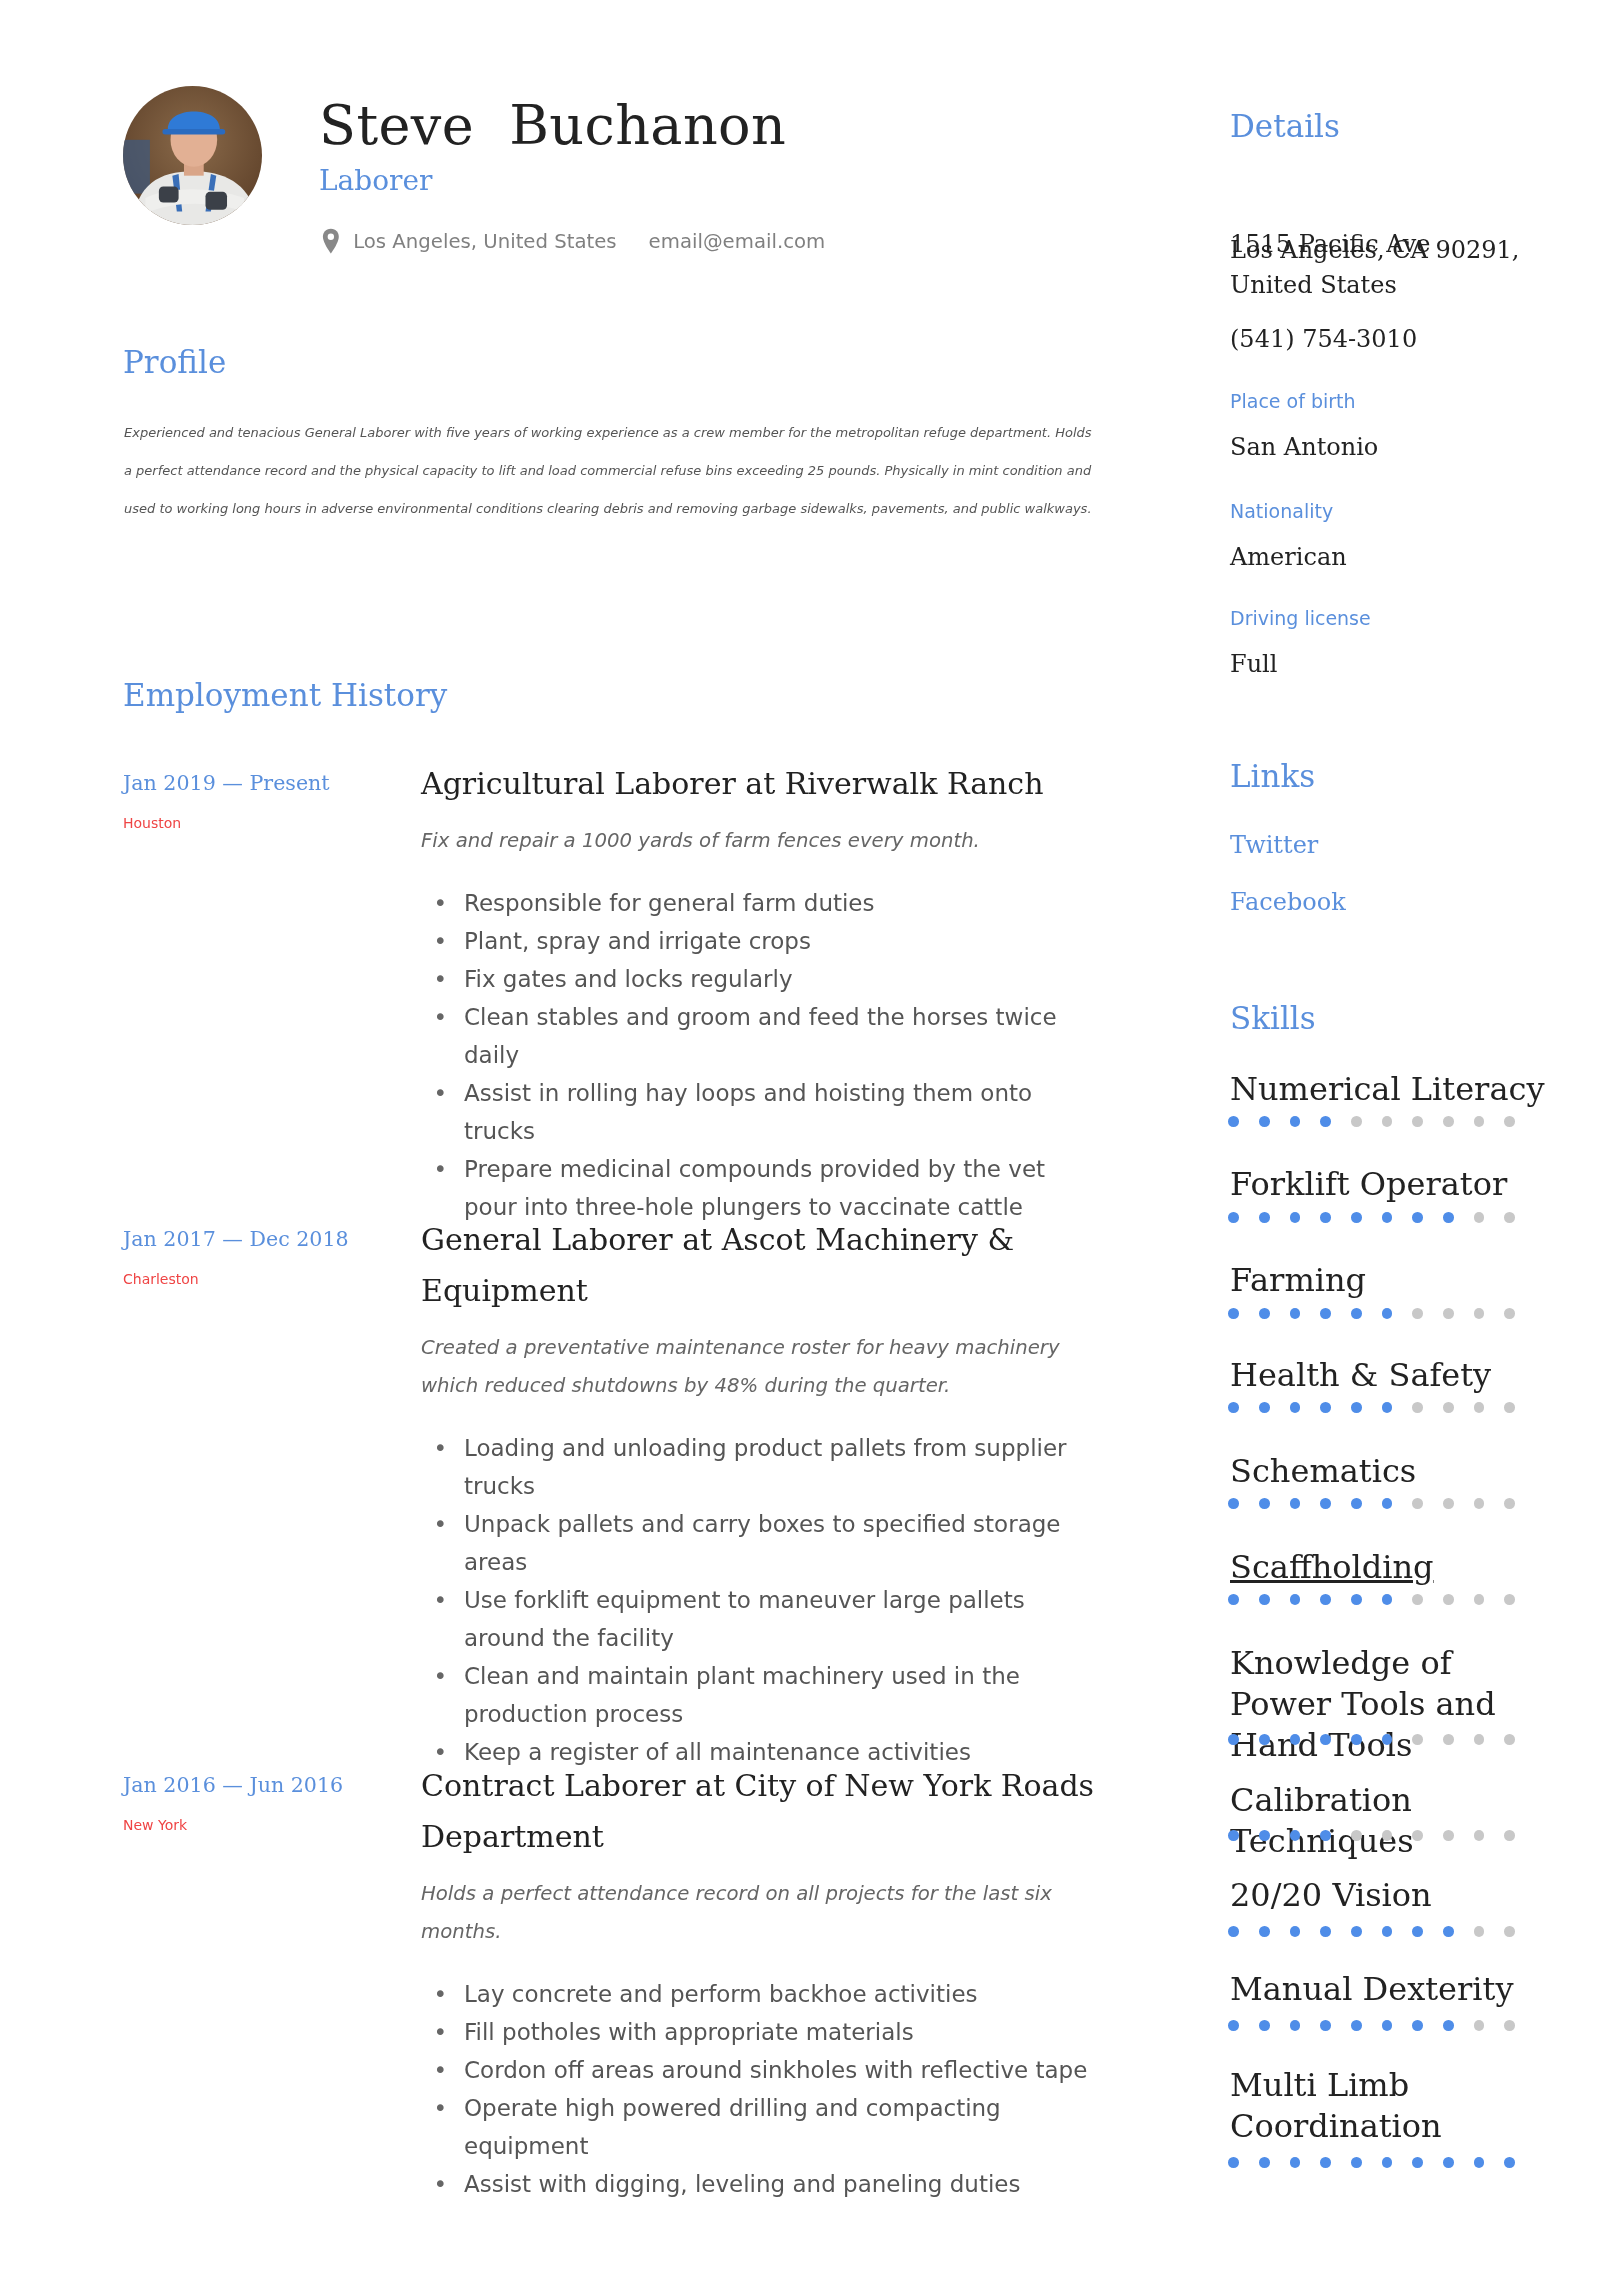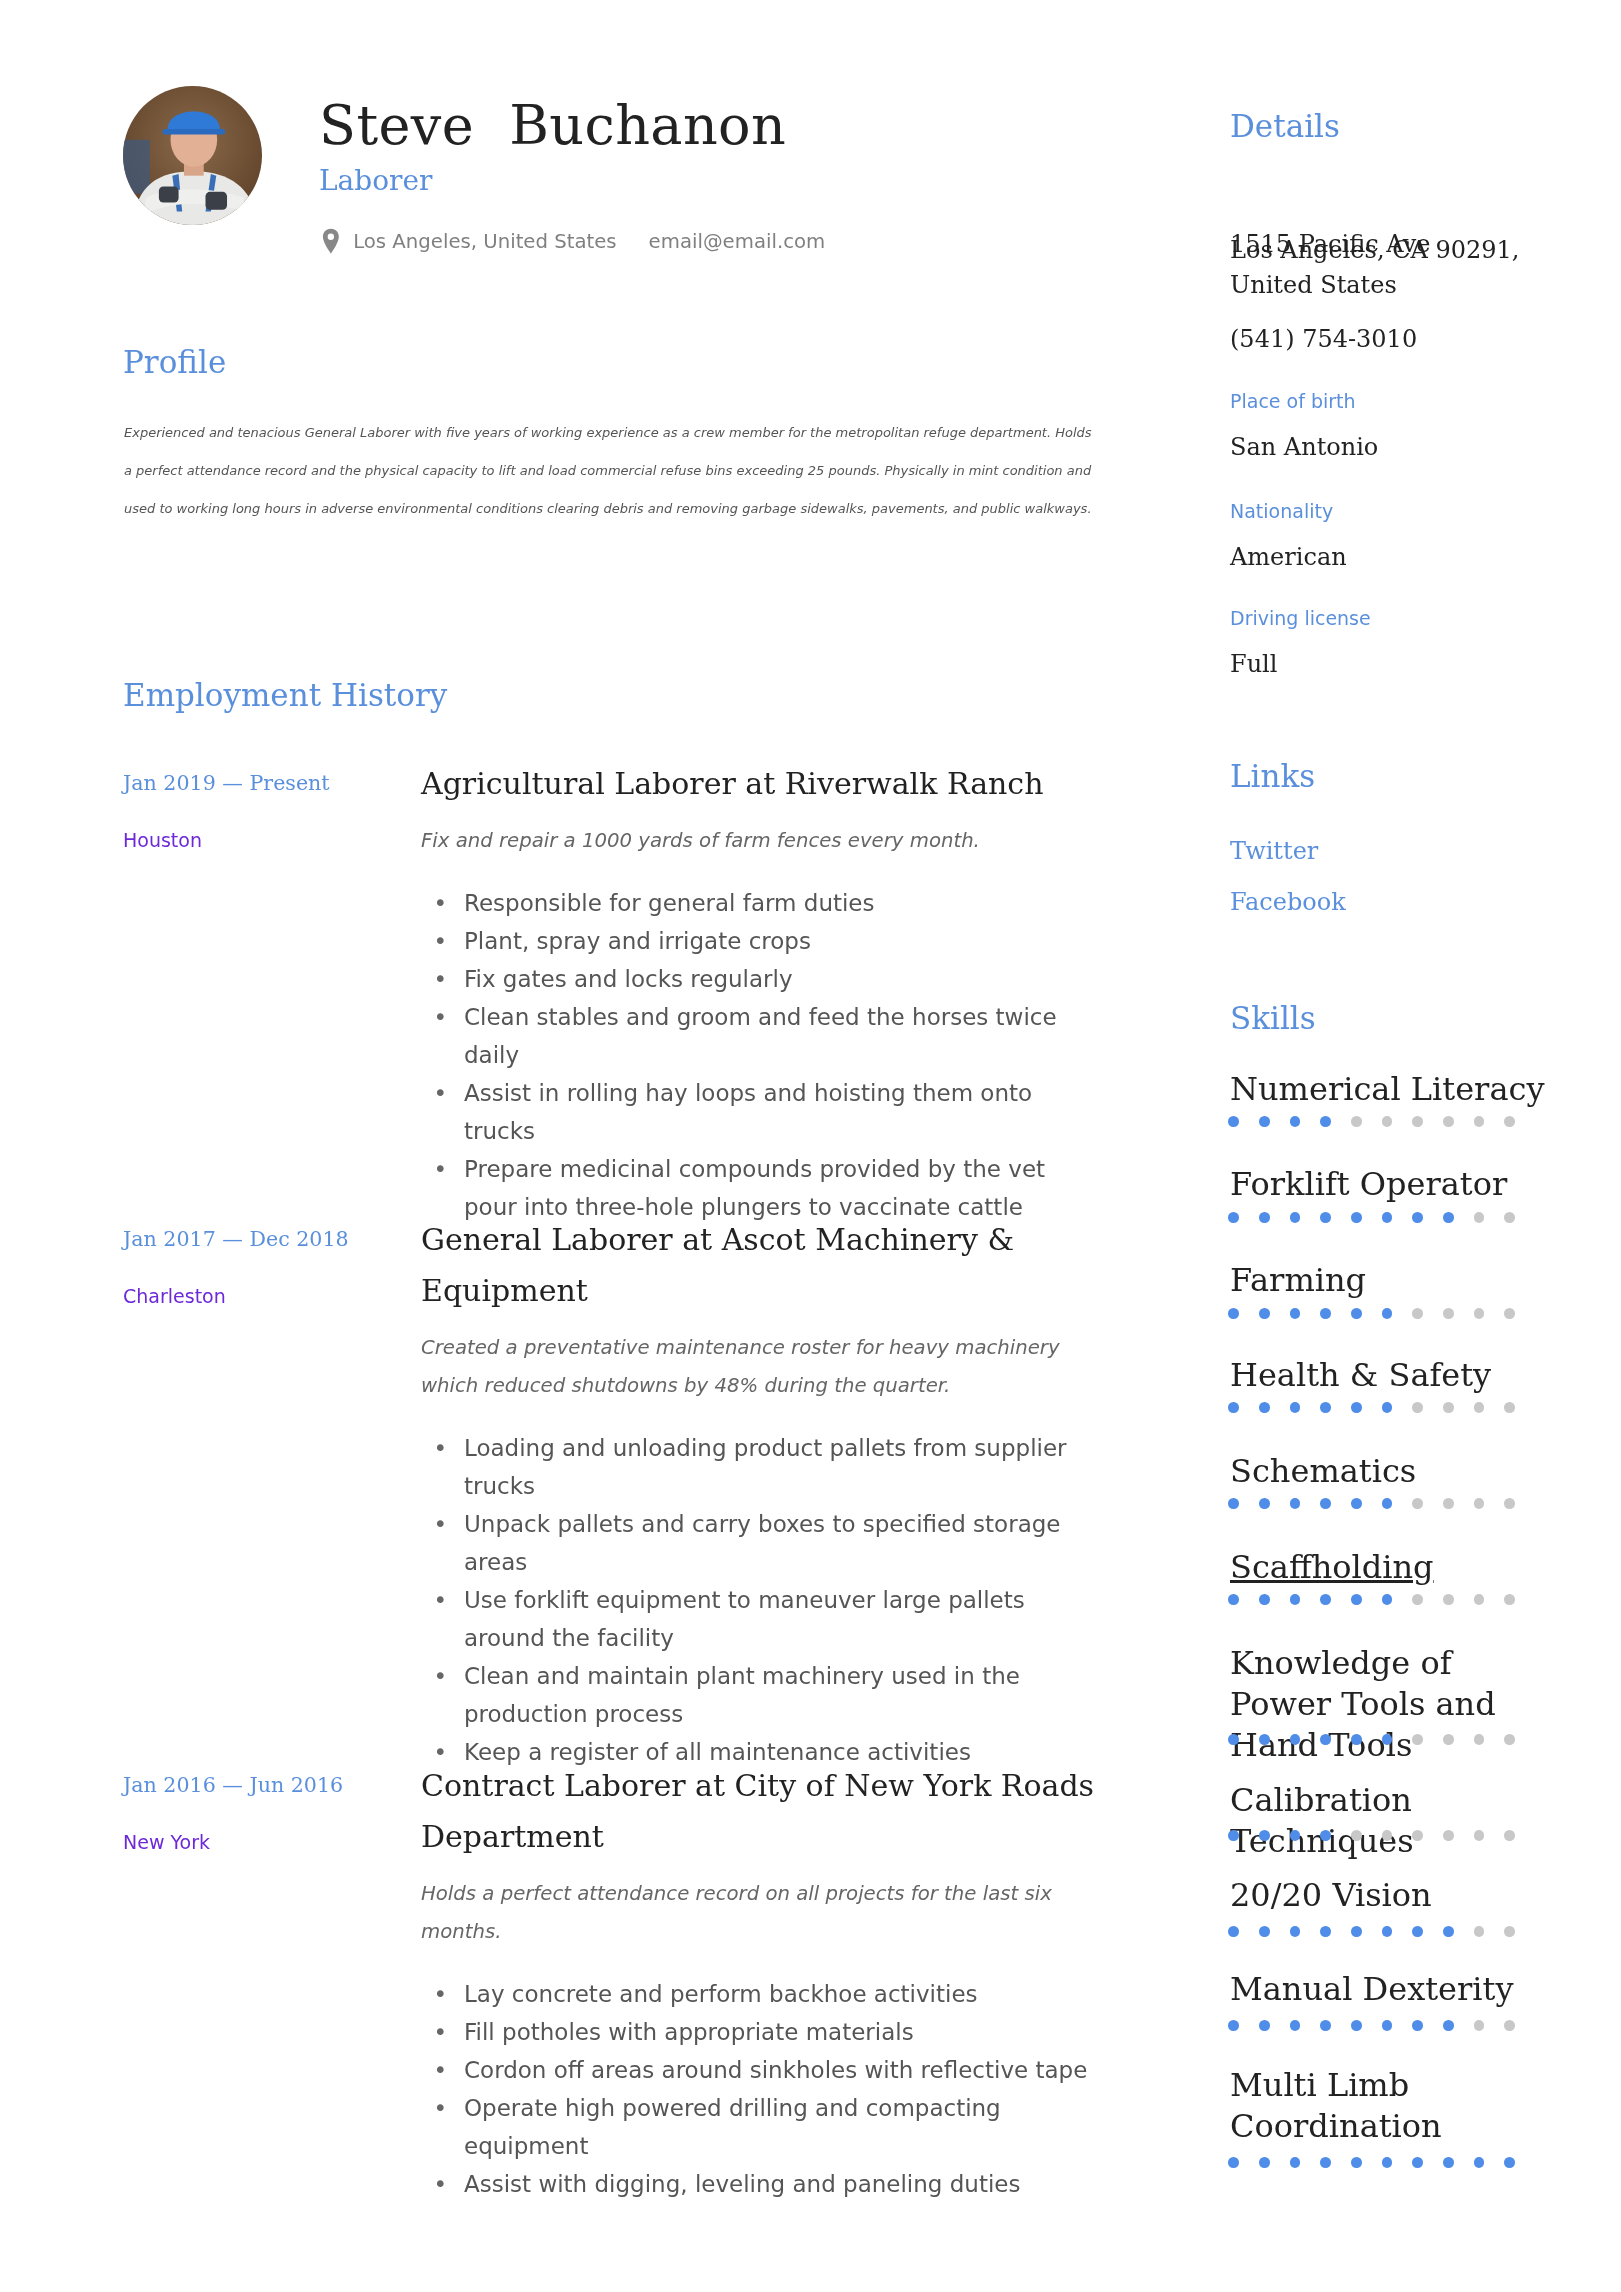--- a/index.html
+++ b/index.html
@@ -21,21 +21,21 @@
   .h-sec { font-size: 31px; color: #5a8fdc; line-height: 45px; }
 
   
   #profile-h { left: 123px; top: 340px; }
   #profile-text { left: 124px; top: 414px; width: 976px; font-size: 13px; font-style: italic; color: #555; line-height: 38px; }
 
   
   #emp-h { left: 123px; top: 673px; }
   .job { position: absolute; left: 123px; width: 985px; }
   .job .date { position: absolute; left: 0; top: 0; font-size: 20.6px; color: #5a8fdc; line-height: 50px; }
-  .job .city { position: absolute; left: 0; top: 50px; font-size: 19px; color: #6d28d9; line-height: 30px; margin-top: 17px; }
+  .job .city { position: absolute; left: 0; top: 50px; font-size: 14px; color: #ef4444; line-height: 30px; }
   .job .main { position: absolute; left: 298px; top: 0; width: 681px; }
   .job .title { font-size: 30px; color: #222; line-height: 51px; }
   .job .summary { font-size: 19.7px; font-style: italic; color: #666; line-height: 38px; }
   .job ul { list-style: none; }
   .job li { position: relative; padding-left: 43px; font-size: 23px; color: #555; line-height: 38px; }
   .job li::before { content: "•"; position: absolute; left: 12.5px; top: 0; color: #666; }
 
   
   #right { left: 1230px; top: 0; width: 376px; }
   .r-item { position: absolute; left: 0; white-space: nowrap; }
@@ -150,21 +150,21 @@
   <div class="r-item r-val serif" style="top:268px;">United States</div>
   <div class="r-item r-val serif" style="top:322px;">(541) 754-3010</div>
   <div class="r-item r-label sans" style="top:388px;">Place of birth</div>
   <div class="r-item r-val serif" style="top:430px;">San Antonio</div>
   <div class="r-item r-label sans" style="top:498px;">Nationality</div>
   <div class="r-item r-val serif" style="top:540px;">American</div>
   <div class="r-item r-label sans" style="top:605px;">Driving license</div>
   <div class="r-item r-val serif" style="top:647px;">Full</div>
 
   <div class="r-item h-sec serif" style="top:754px;">Links</div>
-  <a class="r-item r-link serif" style="top:828px;margin-top:6px;">Twitter</a>
+  <a class="r-item r-link serif" style="top:828px;">Twitter</a>
   <a class="r-item r-link serif" style="top:885px;">Facebook</a>
 
   <div class="r-item h-sec serif" style="top:996px;">Skills</div>
 
   <div id="skills">
       <div class="r-item skill-name serif" style="top: 1069px;">Numerical Literacy</div>
       <div class="dots" style="top: 1116px;">
         <span class="dot on"></span>
         <span class="dot on"></span>
         <span class="dot on"></span>

